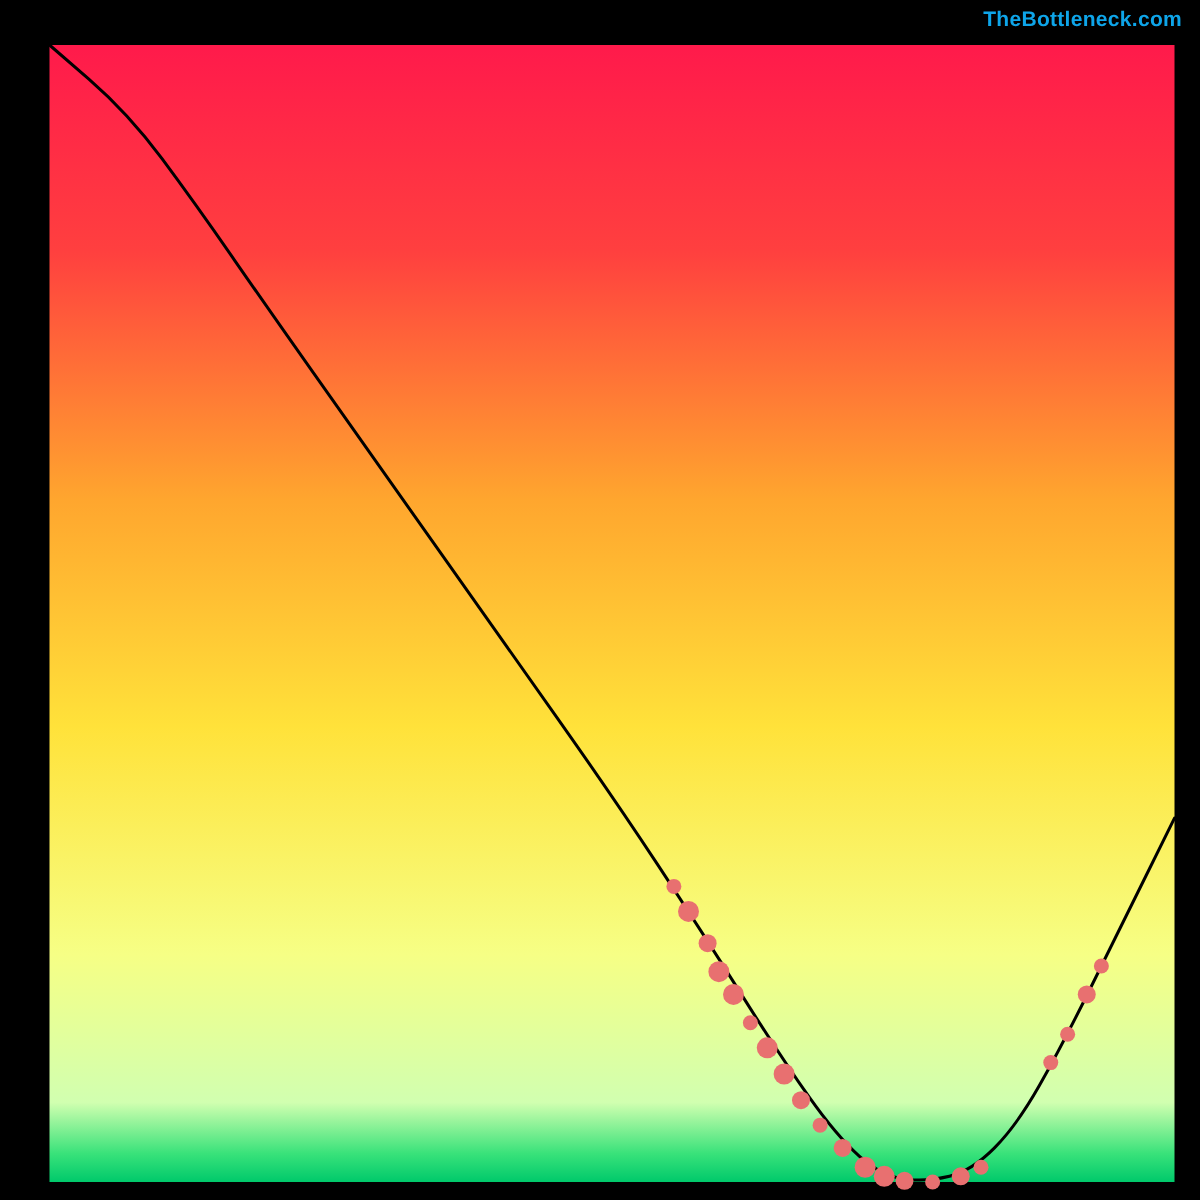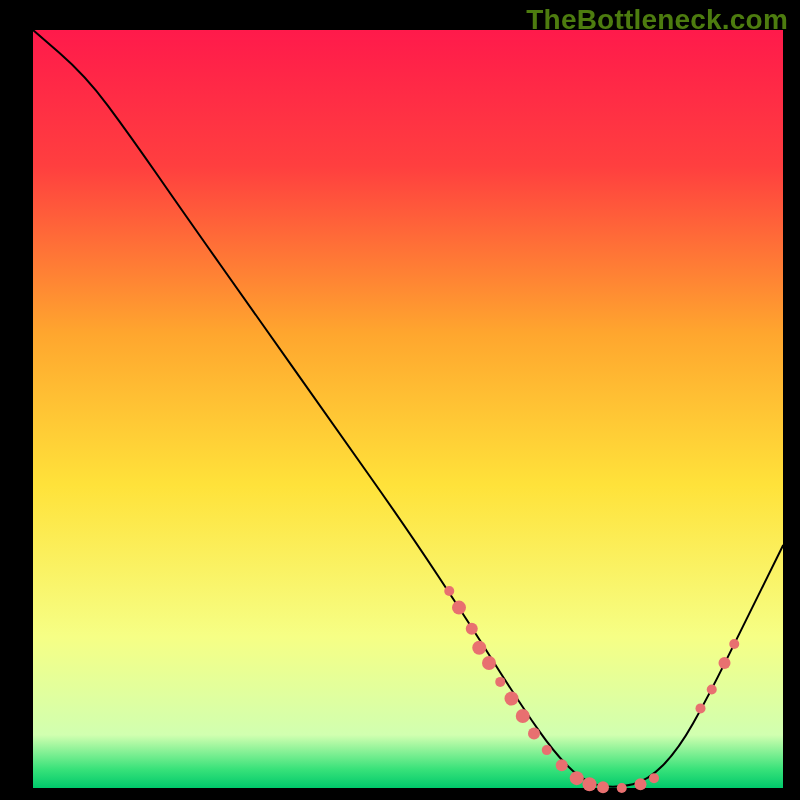--- a/index.html
+++ b/index.html
@@ -12,23 +12,23 @@
   }
   .container {
     position: relative;
     width: 800px;
     height: 800px;
   }
   .watermark {
     position: absolute;
     top: 4px;
     right: 12px;
-    font-size: 28px;
+    font-size: 14px;
     font-weight: bold;
-    color: #4d7c0f;
+    color: #0ea5e9;
     letter-spacing: 0.2px;
     z-index: 10;
     margin-left: 32px;
   }
   svg {
     position: absolute;
     top: 0;
     left: 0;
   }
 </style>

